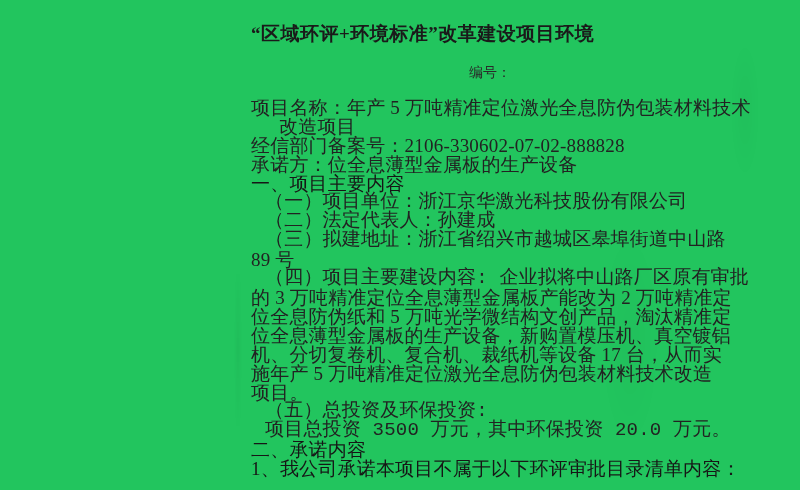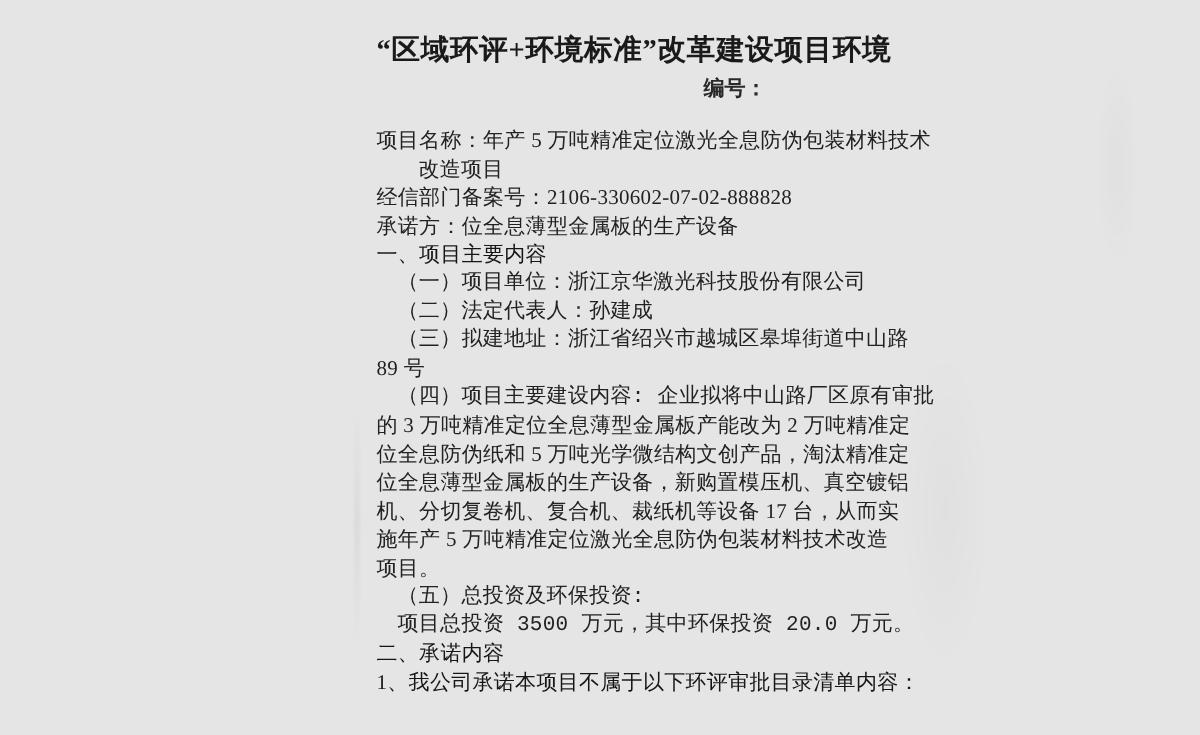--- a/index.html
+++ b/index.html
@@ -10,21 +10,21 @@
     width: 800px;
     height: 490px;
     background: #ffffff;
     overflow: hidden;
     font-family: "Liberation Serif", "DejaVu Serif", serif;
   }
   .scan-page {
     position: relative;
     width: 800px;
     height: 490px;
-    background: #e5e5e5;
+    background: #22c55e;
     color: #1f1f1f;
   }
   
   .smudge {
     position: absolute;
     pointer-events: none;
   }
   .smudge-1 {
     left: 236px; top: 270px; width: 4px; height: 160px;
     background: linear-gradient(180deg, rgba(0,0,0,0), rgba(0,0,0,0.04), rgba(0,0,0,0));
@@ -49,30 +49,30 @@
   .doc-title {
     text-align: center;
     font-weight: bold;
     font-size: 19px;
     line-height: 26px;
     letter-spacing: 0.5px;
     white-space: nowrap;
     color: #1a1a1a;
   }
   .number-line {
-    margin-top: 5px;
+    margin-top: 18px;
     padding-left: 218px;
     font-size: 14px;
     line-height: 15px;
-    font-weight: bold;
+    font-weight: normal;
     color: #2a2a2a;
   }
   .doc-body {
     margin-top: 18px;
-    font-size: 14px;
+    font-size: 19px;
     line-height: 19px;
     letter-spacing: 0.2px;
     color: #222222;
   }
   .line {
     white-space: nowrap;
     height: 19px;
   }
   .ind1 { padding-left: 14px; font-family: Liberation Mono, monospace; }
   .ind2 { padding-left: 28px; }

